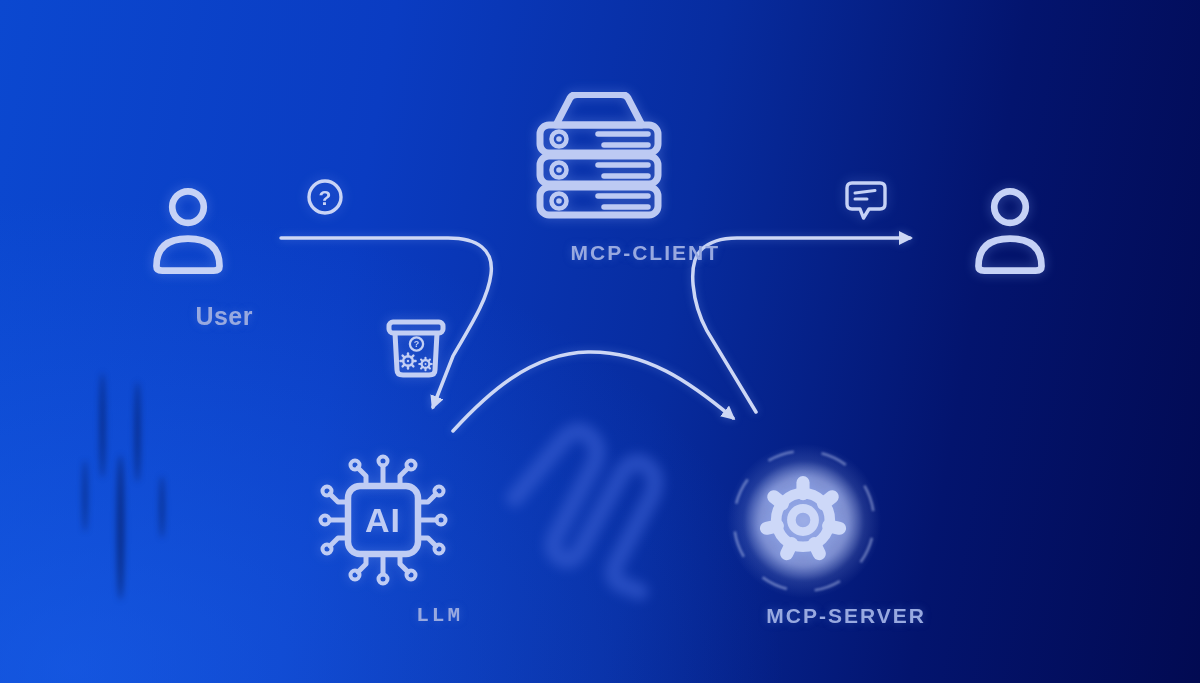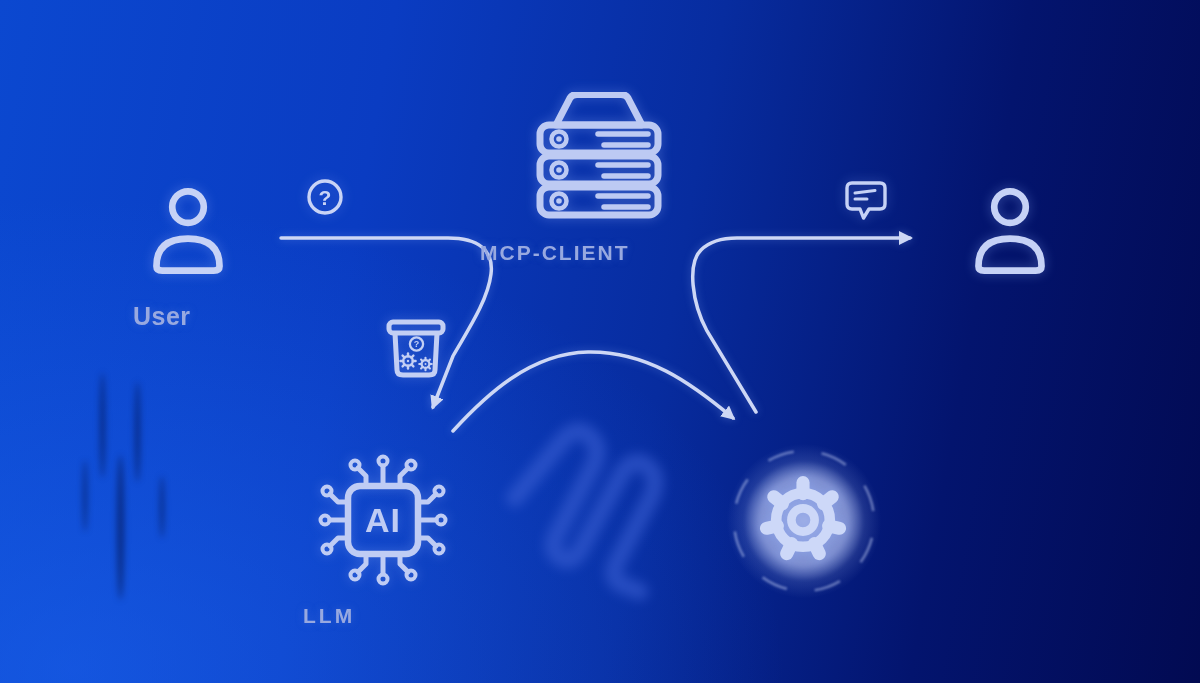--- a/index.html
+++ b/index.html
@@ -9,21 +9,21 @@
     background:
       radial-gradient(1150px 760px at 6% 98%, rgba(30,105,245,0.50), rgba(30,105,245,0) 62%),
       linear-gradient(100deg,#0b48d0 0%,#0a3cc2 30%,#072c9f 55%,#031а6e 78%,#020a52 100%);
     background:
       radial-gradient(1150px 760px at 6% 98%, rgba(30,105,245,0.50), rgba(30,105,245,0) 62%),
       linear-gradient(100deg,#0b48d0 0%,#0a3cc2 30%,#072c9f 55%,#03146e 78%,#020a52 100%);
   }
   .abs{position:absolute;}
   .icon{filter:drop-shadow(0 0 6px rgba(140,170,250,0.38));}
   .node-label{
-    position:absolute;text-align:left;font-weight:700;color:#98a9e0;
+    position:absolute;text-align:right;font-weight:700;color:#98a9e0;
     text-shadow:0 0 8px rgba(110,145,230,0.35);
   }
   .streak{
     position:absolute;background:rgba(2,14,66,0.55);border-radius:50%;
     filter:blur(3px);
   }
   #watermark{filter:blur(6px);opacity:0.55;}
   #arrows{filter:drop-shadow(0 0 4px rgba(150,180,255,0.35));}
   #server-halo-outer{
     border-radius:50%;
@@ -161,21 +161,21 @@
         <circle cx="75" cy="129" r="4.5"></circle>
         <circle cx="103" cy="125" r="4.5"></circle>
       <circle cx="19" cy="41" r="4.5"></circle>
         <circle cx="17" cy="70" r="4.5"></circle>
         <circle cx="19" cy="99" r="4.5"></circle>
       <circle cx="131" cy="41" r="4.5"></circle>
         <circle cx="133" cy="70" r="4.5"></circle>
         <circle cx="131" cy="99" r="4.5"></circle>
     </g>
   </svg>
-  <div class="node-label" style="left:303px;top:604px;width:160px;font-size:21px;letter-spacing:3px;">LLM</div>
+  <div class="node-label" style="left:303px;top:604px;width:160px;font-size:21px;letter-spacing:3px;font-family:Liberation Mono, monospace;">LLM</div>
 
   <div id="server-halo-outer" class="abs" style="left:726px;top:443px;width:156px;height:156px;"></div>
   <div id="server-halo-inner" class="abs" style="left:744px;top:461px;width:120px;height:120px;"></div>
   <svg id="server-ring" class="abs" style="left:727px;top:444px;" width="154" height="154" viewBox="0 0 154 154">
     <circle cx="77" cy="77" r="70" fill="none" stroke="rgba(205,216,250,0.45)" stroke-width="2.6" stroke-dasharray="27 28" transform="rotate(14 77 77)"></circle>
   </svg>
   <svg class="abs icon" style="left:755px;top:472px;" width="96" height="96" viewBox="0 0 95 95">
     <g transform="translate(47.5,47.5)" stroke="#cdd8f8" fill="none" stroke-linecap="round">
       <g stroke-width="13">
         <line x1="0" y1="-26" x2="0" y2="-37"></line>
@@ -183,20 +183,21 @@
         <line x1="-25.4" y1="5.8" x2="-36.1" y2="8.2"></line>
         <line x1="-11.3" y1="23.4" x2="-16.1" y2="33.3"></line>
         <line x1="11.3" y1="23.4" x2="16.1" y2="33.3"></line>
         <line x1="25.4" y1="5.8" x2="36.1" y2="8.2"></line>
         <line x1="20.3" y1="-16.2" x2="28.9" y2="-23.0"></line>
       </g>
       <circle r="26.5" stroke-width="10.5"></circle>
       <circle r="11.5" stroke-width="8.5"></circle>
     </g>
   </svg>
+  <div class="node-label" style="left:686px;top:604px;width:240px;font-size:21px;letter-spacing:2px;">MCP-SERVER</div>
 
   <svg class="abs icon" style="left:843px;top:177px;" width="46" height="46" viewBox="0 0 46 46">
     <path d="M9,6 L37,6 Q42,6 42,11 L42,27 Q42,32 37,32 L26,32 L20.5,41 L17,32 L9,32 Q4,32 4,27 L4,11 Q4,6 9,6 Z" fill="none" stroke="#c6d2f6" stroke-width="3.4" stroke-linejoin="round"></path>
     <g stroke="#c6d2f6" stroke-width="3" stroke-linecap="round">
       <line x1="12" y1="16" x2="32" y2="13.5"></line>
       <line x1="12" y1="22" x2="24" y2="22"></line>
     </g>
   </svg>
 
   <svg class="abs icon" style="left:967px;top:183px;" width="86" height="96" viewBox="0 0 90 100">

